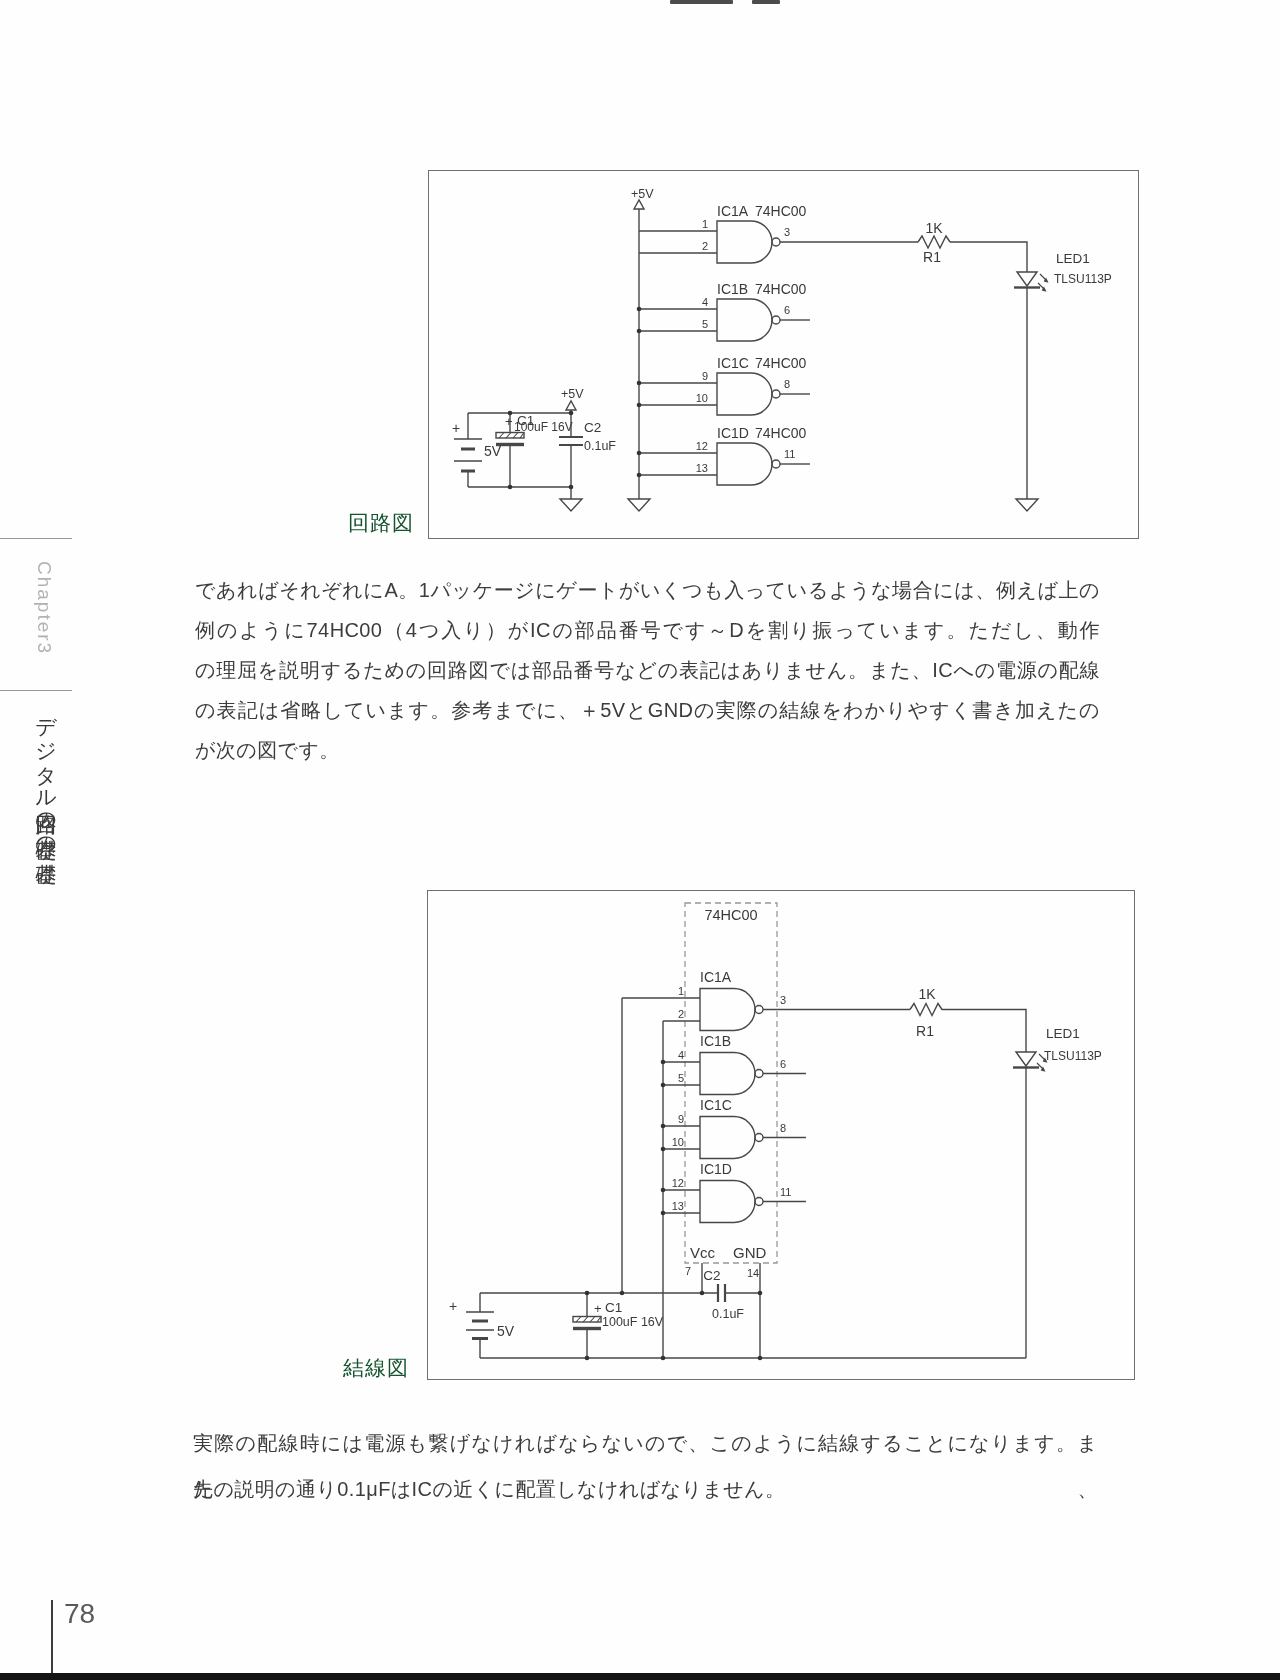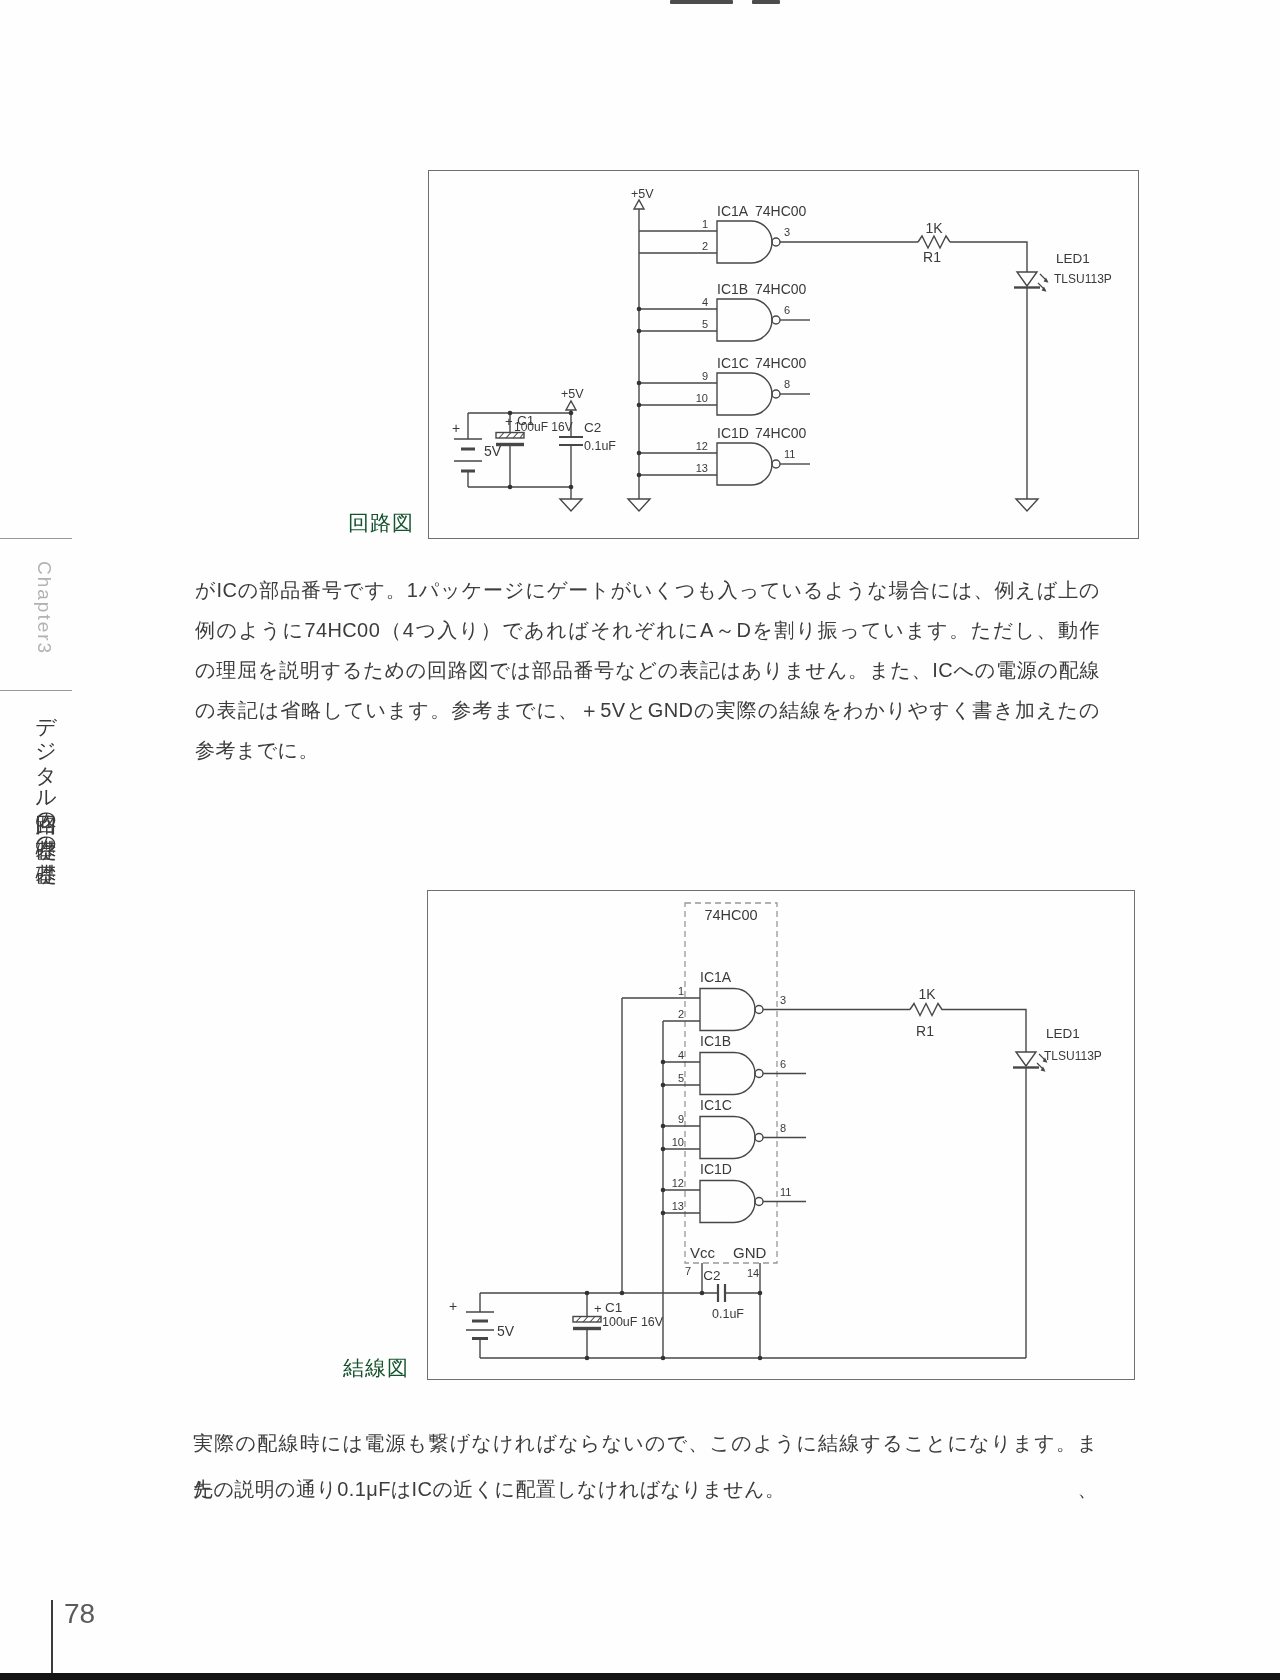--- a/index.html
+++ b/index.html
@@ -36,25 +36,25 @@
   <div class="sideline" style="top:690px;"></div>
   <div id="side-title" class="vtext">デジタル回路の基礎の基礎</div>
 
   <div class="figbox" style="left:428px;top:170px;width:709px;height:367px;"></div>
   <div class="figcaption" style="left:348px;top:509px;">回路図</div>
 
   <div class="figbox" style="left:427px;top:890px;width:706px;height:488px;"></div>
   <div class="figcaption" style="left:343px;top:1354px;">結線図</div>
 
   <div id="para1" class="para" style="left:195px;top:570px;">
-    <div class="line">がICの部品番号です。1パッケージにゲートがいくつも入っているような場合には、例えば上の</div>
-    <div class="line">例のように74HC00（4つ入り）であればそれぞれにA～Dを割り振っています。ただし、動作</div>
+    <div class="line">であればそれぞれにA。1パッケージにゲートがいくつも入っているような場合には、例えば上の</div>
+    <div class="line">例のように74HC00（4つ入り）がICの部品番号です～Dを割り振っています。ただし、動作</div>
     <div class="line">の理屈を説明するための回路図では部品番号などの表記はありません。また、ICへの電源の配線</div>
     <div class="line">の表記は省略しています。参考までに、＋5VとGNDの実際の結線をわかりやすく書き加えたの</div>
-    <div class="line short">参考までに。</div>
+    <div class="line short">が次の図です。</div>
   </div>
 
   <div id="para2" class="para" style="left:193px;top:1420px;">
     <div class="line">実際の配線時には電源も繋げなければならないので、このように結線することになります。また、</div>
     <div class="line short">先の説明の通り0.1μFはICの近くに配置しなければなりません。</div>
   </div>
 
   <div id="pagenum-rule"></div>
   <div id="page-number">78</div>
   <div id="bottom-bar"></div>

